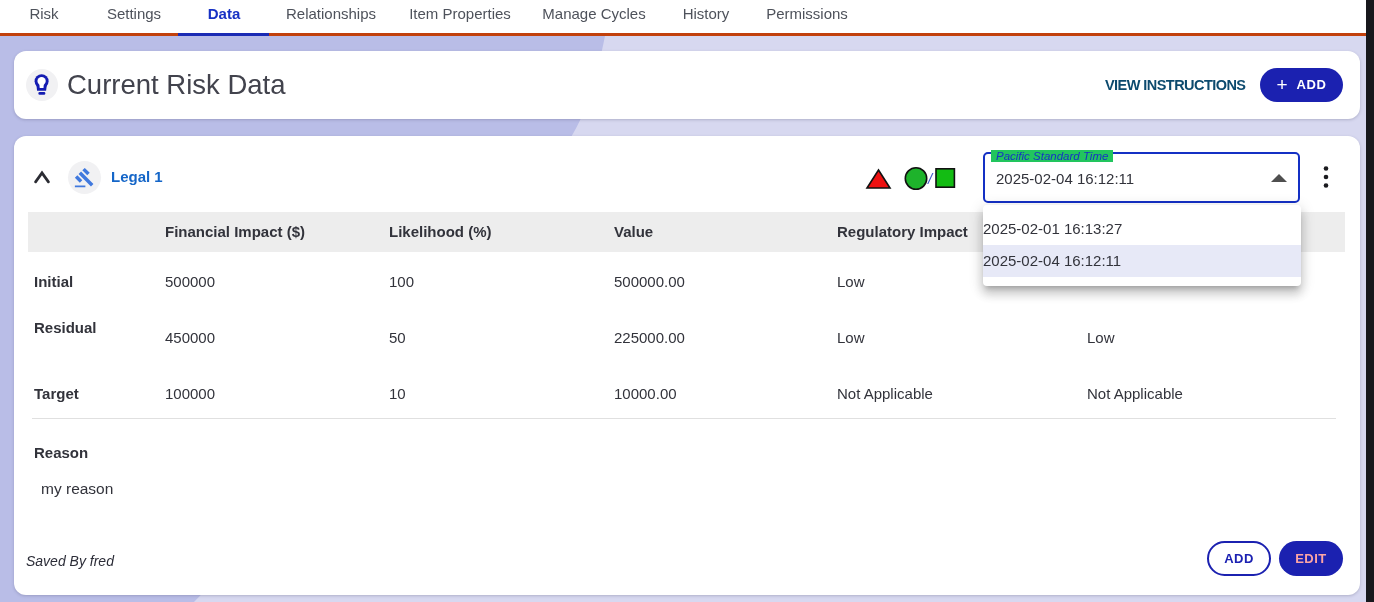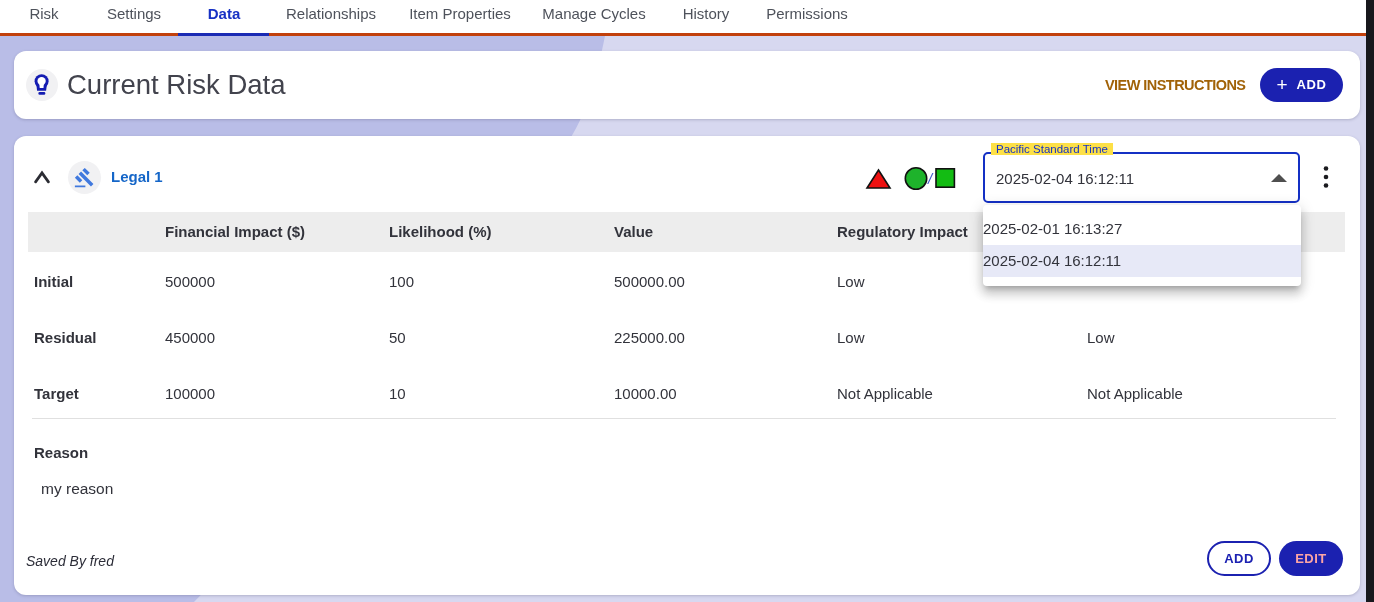--- a/index.html
+++ b/index.html
@@ -13,31 +13,31 @@
 .tab { position:absolute; top:0; height:27px; line-height:27px; font-size:15px; color:#4e525b; text-align:center; transform:translateX(-50%); white-space:nowrap; }
 .tab.active { color:#1731c4; font-weight:bold;text-align:right; }
 #dataline { position:absolute; left:178px; top:33px; width:91px; height:3px; background:#1b2bb4; z-index:6; }
 
 .card { position:absolute; left:14px; width:1346px; background:#fff; border-radius:12px; box-shadow:0 1px 3px rgba(60,60,90,0.25); z-index:2; }
 #card1 { top:51px; height:68px; }
 #card2 { top:136px; height:459px; }
 
 #bulbcirc { position:absolute; left:26px; top:69px; width:32px; height:32px; border-radius:50%; background:#f1f1f3; z-index:3; }
 #title { position:absolute; left:67px; top:69px; font-size:27.5px; color:#42434d; z-index:3; }
-#viewins { position:absolute; left:1105px; top:77px; font-size:14.5px; font-weight:bold; color:#a16207; letter-spacing:-0.55px; z-index:3; }
+#viewins { position:absolute; left:1105px; top:77px; font-size:14.5px; font-weight:bold; color:#0c4a6e; letter-spacing:-0.55px; z-index:3; }
 #topadd { position:absolute; left:1260px; top:68px; width:83px; height:34px; background:#1b21b0; border-radius:17px; color:#fff; z-index:3; font-size:13px; font-weight:bold; text-align:center; line-height:34px; letter-spacing:0.6px; }
 
 #chevron { position:absolute; left:34px; top:169px; z-index:3; }
 #gavcirc { position:absolute; left:68px; top:161px; width:33px; height:33px; border-radius:50%; background:#f1f1f3; z-index:3; }
 #legal { position:absolute; left:111px; top:168px; font-size:15px; font-weight:bold; color:#1566c8; z-index:3; }
 #shapes { position:absolute; left:860px; top:163px; z-index:3; }
 #kebab { position:absolute; left:1318px; top:162px; z-index:3; }
 
 #selbox { position:absolute; left:983px; top:152px; width:317px; height:51px; border:2px solid #1430c4; border-radius:5px; background:#fff; z-index:7; }
-#sellabel { position:absolute; left:991px; top:143px; font-size:11.5px; color:#1733c4; background:#fde047; padding:0 5px; z-index:8; }
+#sellabel { position:absolute; left:991px; top:150px; font-size:11.5px; color:#1733c4; background:#22c55e; padding:0 5px; z-index:8;font-style:italic; }
 #selval { position:absolute; left:996px; top:170px; font-size:15px; color:#32333b; z-index:8; }
 #selarrow { position:absolute; left:1271px; top:174px; z-index:8; }
 
 #menu { position:absolute; left:983px; top:205px; width:318px; height:81px; background:#fff; border-radius:4px; z-index:9;
   box-shadow:0 5px 5px -3px rgba(0,0,0,.2), 0 8px 10px 1px rgba(0,0,0,.14), 0 3px 14px 2px rgba(0,0,0,.12); }
 .mitem { position:absolute; left:0; width:318px; height:32px; line-height:32px; font-size:15px; color:#32333b; }
 #mi1 { top:8px; }
 #mi2 { top:40px; background:#e7e9f7; }
 
 #thead { position:absolute; left:28px; top:212px; width:1317px; height:40px; background:#ededed; z-index:3; }
@@ -122,21 +122,21 @@
   <div class="th" style="left:586px;">Value</div>
   <div class="th" style="left:809px;">Regulatory Impact</div>
 </div>
 
 <div class="cell rowlab" style="left:34px; top:273px;">Initial</div>
 <div class="cell" style="left:165px; top:273px;">500000</div>
 <div class="cell" style="left:389px; top:273px;">100</div>
 <div class="cell" style="left:614px; top:273px;">500000.00</div>
 <div class="cell" style="left:837px; top:273px;">Low</div>
 
-<div class="cell rowlab" style="left:34px; top:329px;">Residual</div>
+<div class="cell rowlab" style="left:34px; top:319px;">Residual</div>
 <div class="cell" style="left:165px; top:329px;">450000</div>
 <div class="cell" style="left:389px; top:329px;">50</div>
 <div class="cell" style="left:614px; top:329px;">225000.00</div>
 <div class="cell" style="left:837px; top:329px;">Low</div>
 <div class="cell" style="left:1087px; top:329px;">Low</div>
 
 <div class="cell rowlab" style="left:34px; top:385px;">Target</div>
 <div class="cell" style="left:165px; top:385px;">100000</div>
 <div class="cell" style="left:389px; top:385px;">10</div>
 <div class="cell" style="left:614px; top:385px;">10000.00</div>

